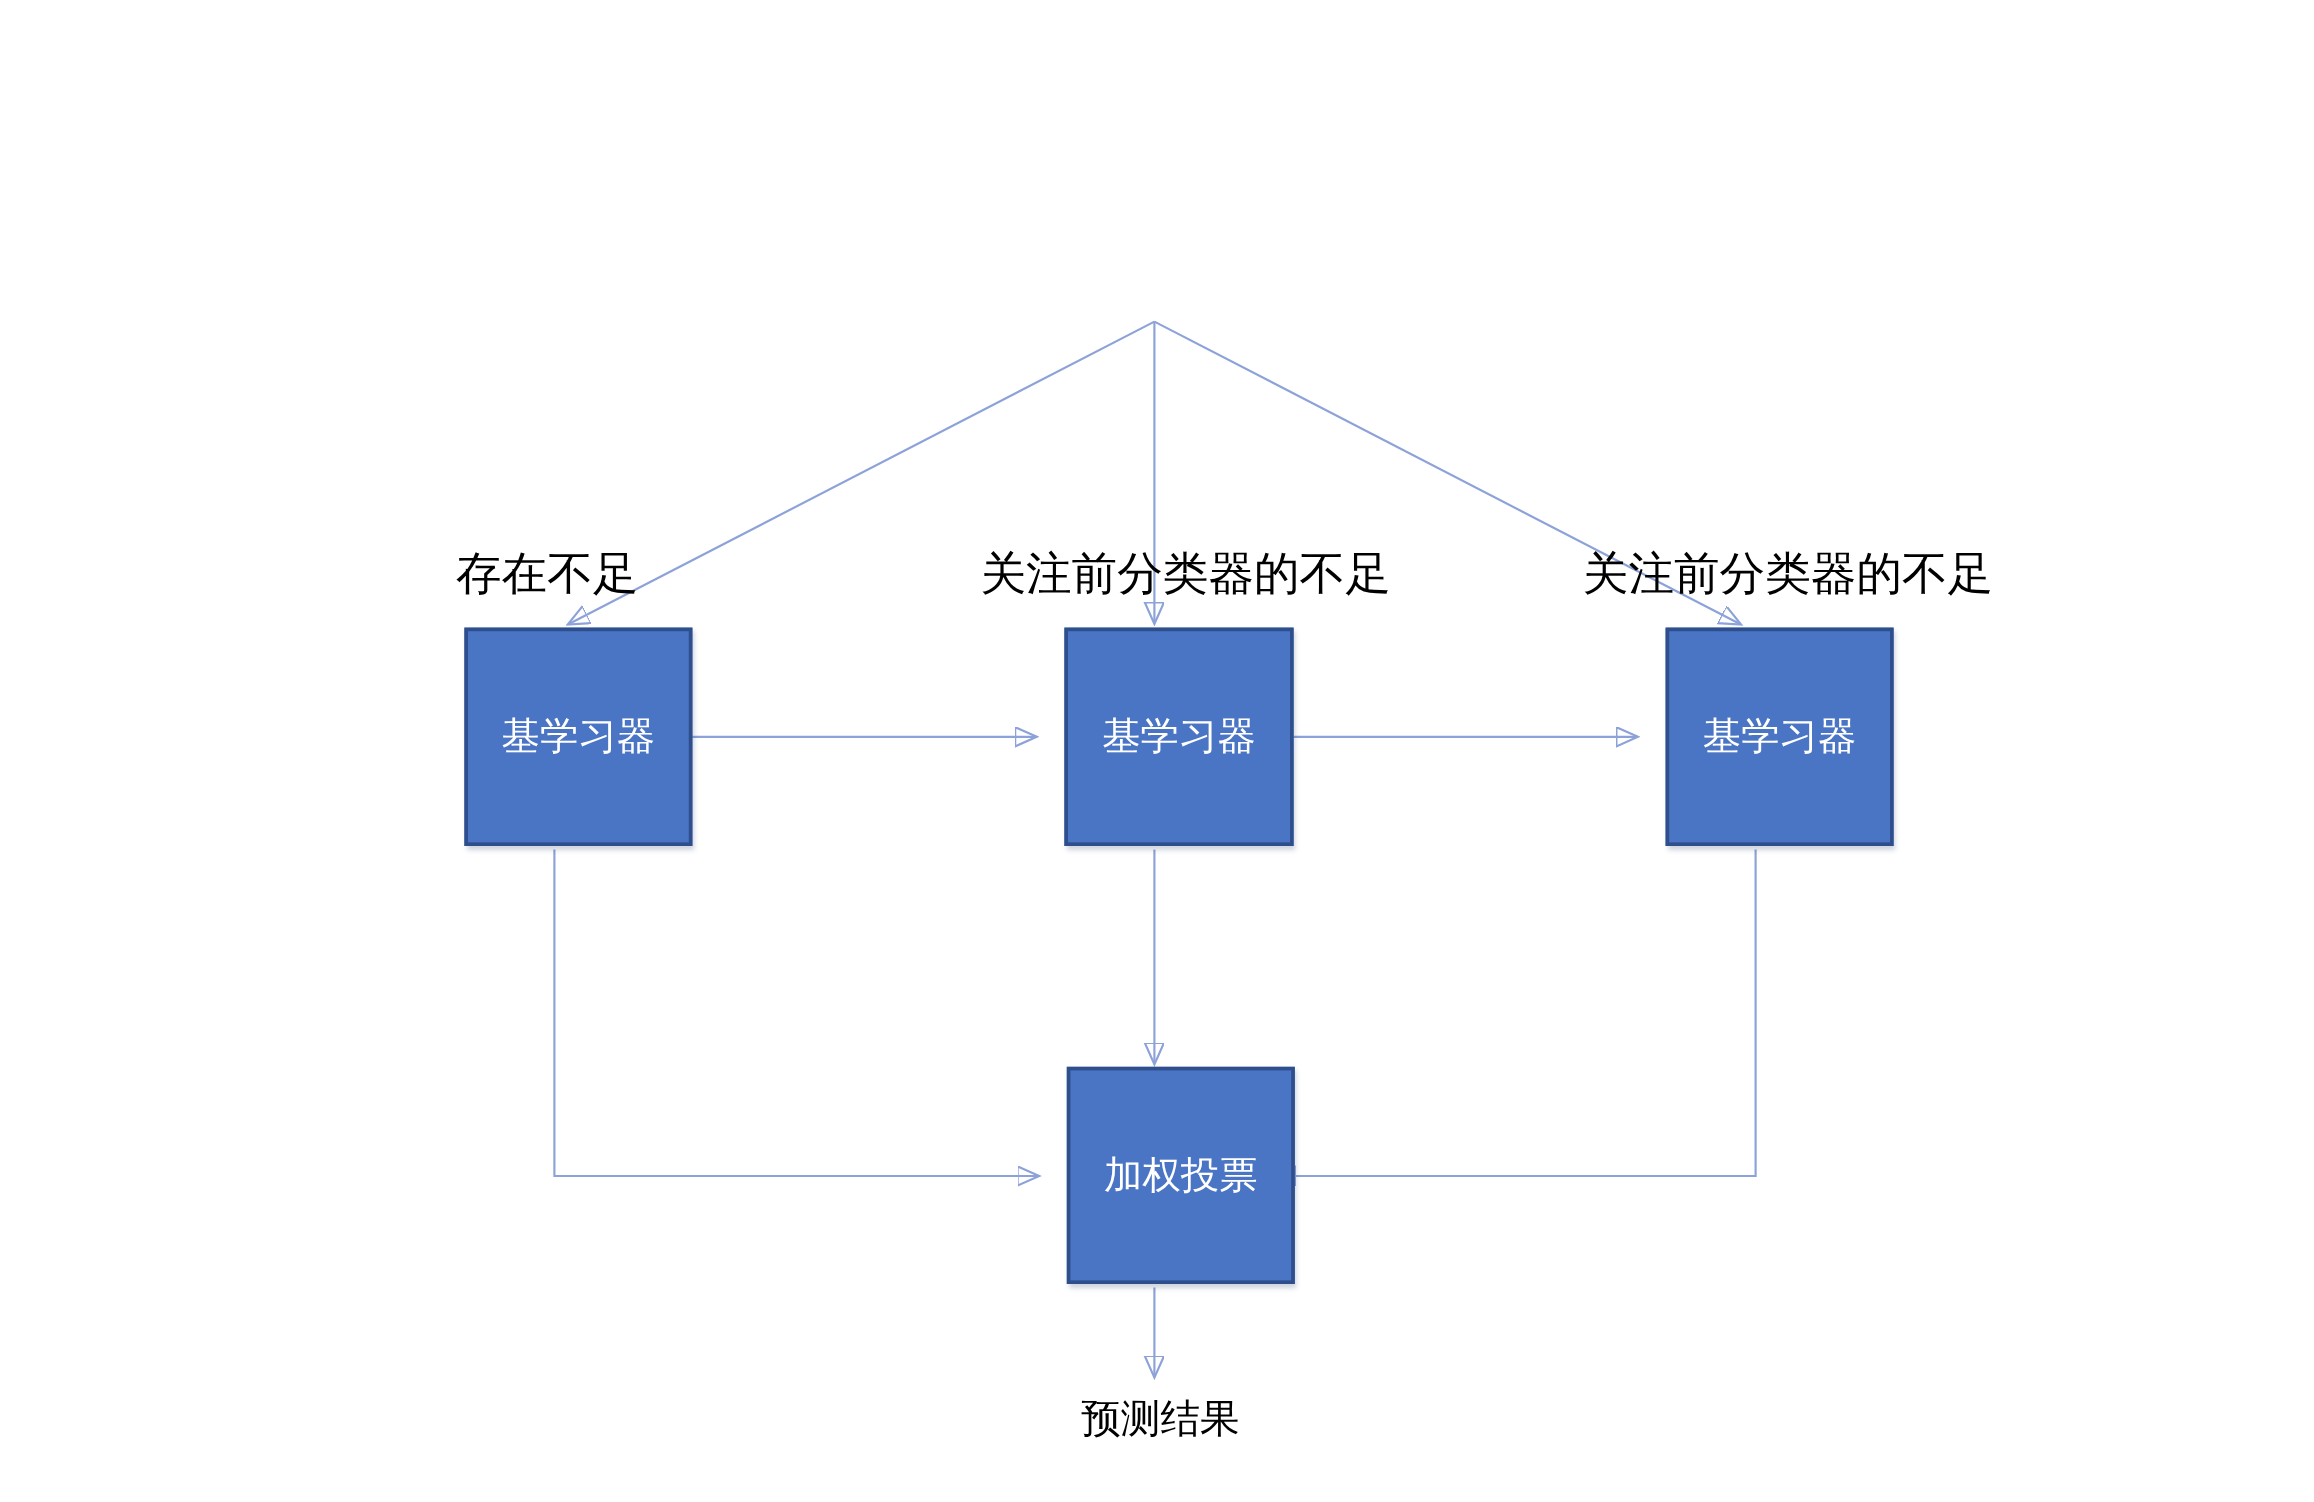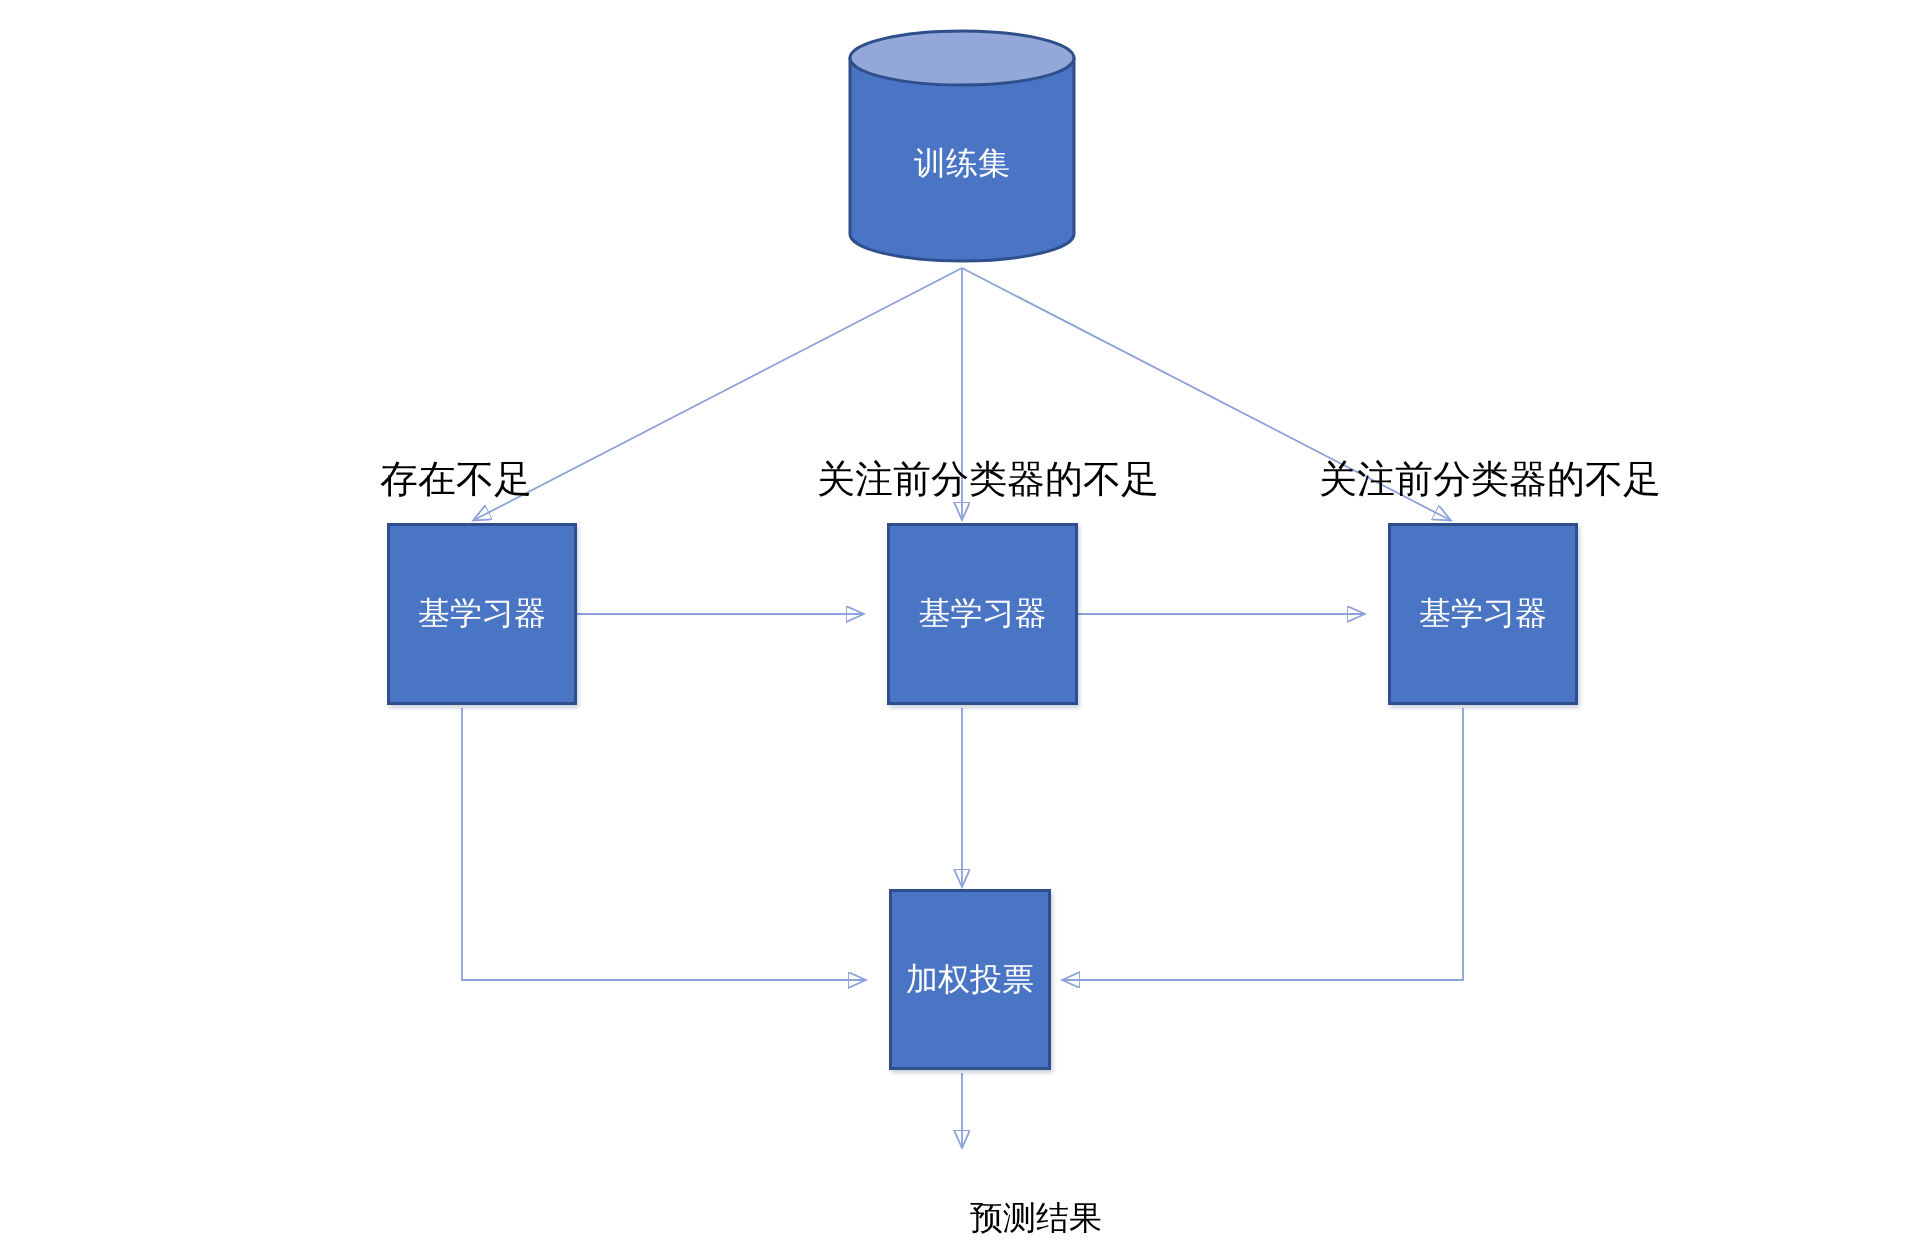--- a/index.html
+++ b/index.html
@@ -49,25 +49,25 @@
   .annotation.centered{text-align:left;}
   .result-label{
     position:absolute;color:var(--label-color);font-size:33px;
     text-align:center;white-space:nowrap;
   }
   
   .pos-cylinder{left:847px;top:28px;width:230px;height:238px;}
   .pos-learner-left{left:367px;top:523px;width:190px;height:182px;}
   .pos-learner-middle{left:867px;top:523px;width:191px;height:182px;}
   .pos-learner-right{left:1368px;top:523px;width:190px;height:182px;}
-  .pos-voting{left:869px;top:889px;width:162px;height:181px;}
+  .pos-voting{left:869px;top:889px;width:190px;height:181px;}
   .pos-ann-left{left:380px;top:458px;}
   .pos-ann-middle{left:817px;top:458px;width:290px;}
   .pos-ann-right{left:1319px;top:458px;width:290px;}
-  .pos-result{left:832px;top:1196px;width:270px;text-align:right;}
+  .pos-result{left:832px;top:1160px;width:270px;}
 </style>
 </head>
 <body>
 
 <div class="canvas">
 
   <svg class="edges" width="1928" height="1252" viewBox="0 0 1928 1252" xmlns="http://www.w3.org/2000/svg">
     <defs>
       <marker id="arrowhead" markerUnits="userSpaceOnUse" markerWidth="20" markerHeight="18" refX="17" refY="8" orient="auto">
         <path d="M0,0 L18,8 L0,16 Z" fill="var(--arrowhead)"></path>
@@ -77,27 +77,20 @@
     <path d="M962,268 L962,519" marker-end="url(#arrowhead)"></path>
     <path d="M962,268 L1450,520" marker-end="url(#arrowhead)"></path>
     <path d="M560,614 L863,614" marker-end="url(#arrowhead)"></path>
     <path d="M1061,614 L1364,614" marker-end="url(#arrowhead)"></path>
     <path d="M462,708 L462,980 L865,980" marker-end="url(#arrowhead)"></path>
     <path d="M1463,708 L1463,980 L1063,980" marker-end="url(#arrowhead)"></path>
     <path d="M962,708 L962,886" marker-end="url(#arrowhead)"></path>
     <path d="M962,1073 L962,1147" marker-end="url(#arrowhead)"></path>
   </svg>
 
-  <div class="node cylinder pos-cylinder">
-    <svg class="cylinder-shape" width="230" height="238" viewBox="0 0 230 238" xmlns="http://www.w3.org/2000/svg">
-      <path d="M3,30 L3,206 A112,27 0 0 0 227,206 L227,30 Z" fill="var(--node-fill)" stroke="var(--node-border)" stroke-width="3" stroke-linejoin="round"></path>
-      <ellipse cx="115" cy="30" rx="112" ry="27" fill="var(--cylinder-top-fill)" stroke="var(--node-border)" stroke-width="3"></ellipse>
-    </svg>
-    <span class="cylinder-label">训练集</span>
-  </div>
 
   <div class="node box pos-learner-left">
     <span>基学习器</span>
   </div>
   <div class="node box pos-learner-middle">
     <span>基学习器</span>
   </div>
   <div class="node box pos-learner-right">
     <span>基学习器</span>
   </div>

